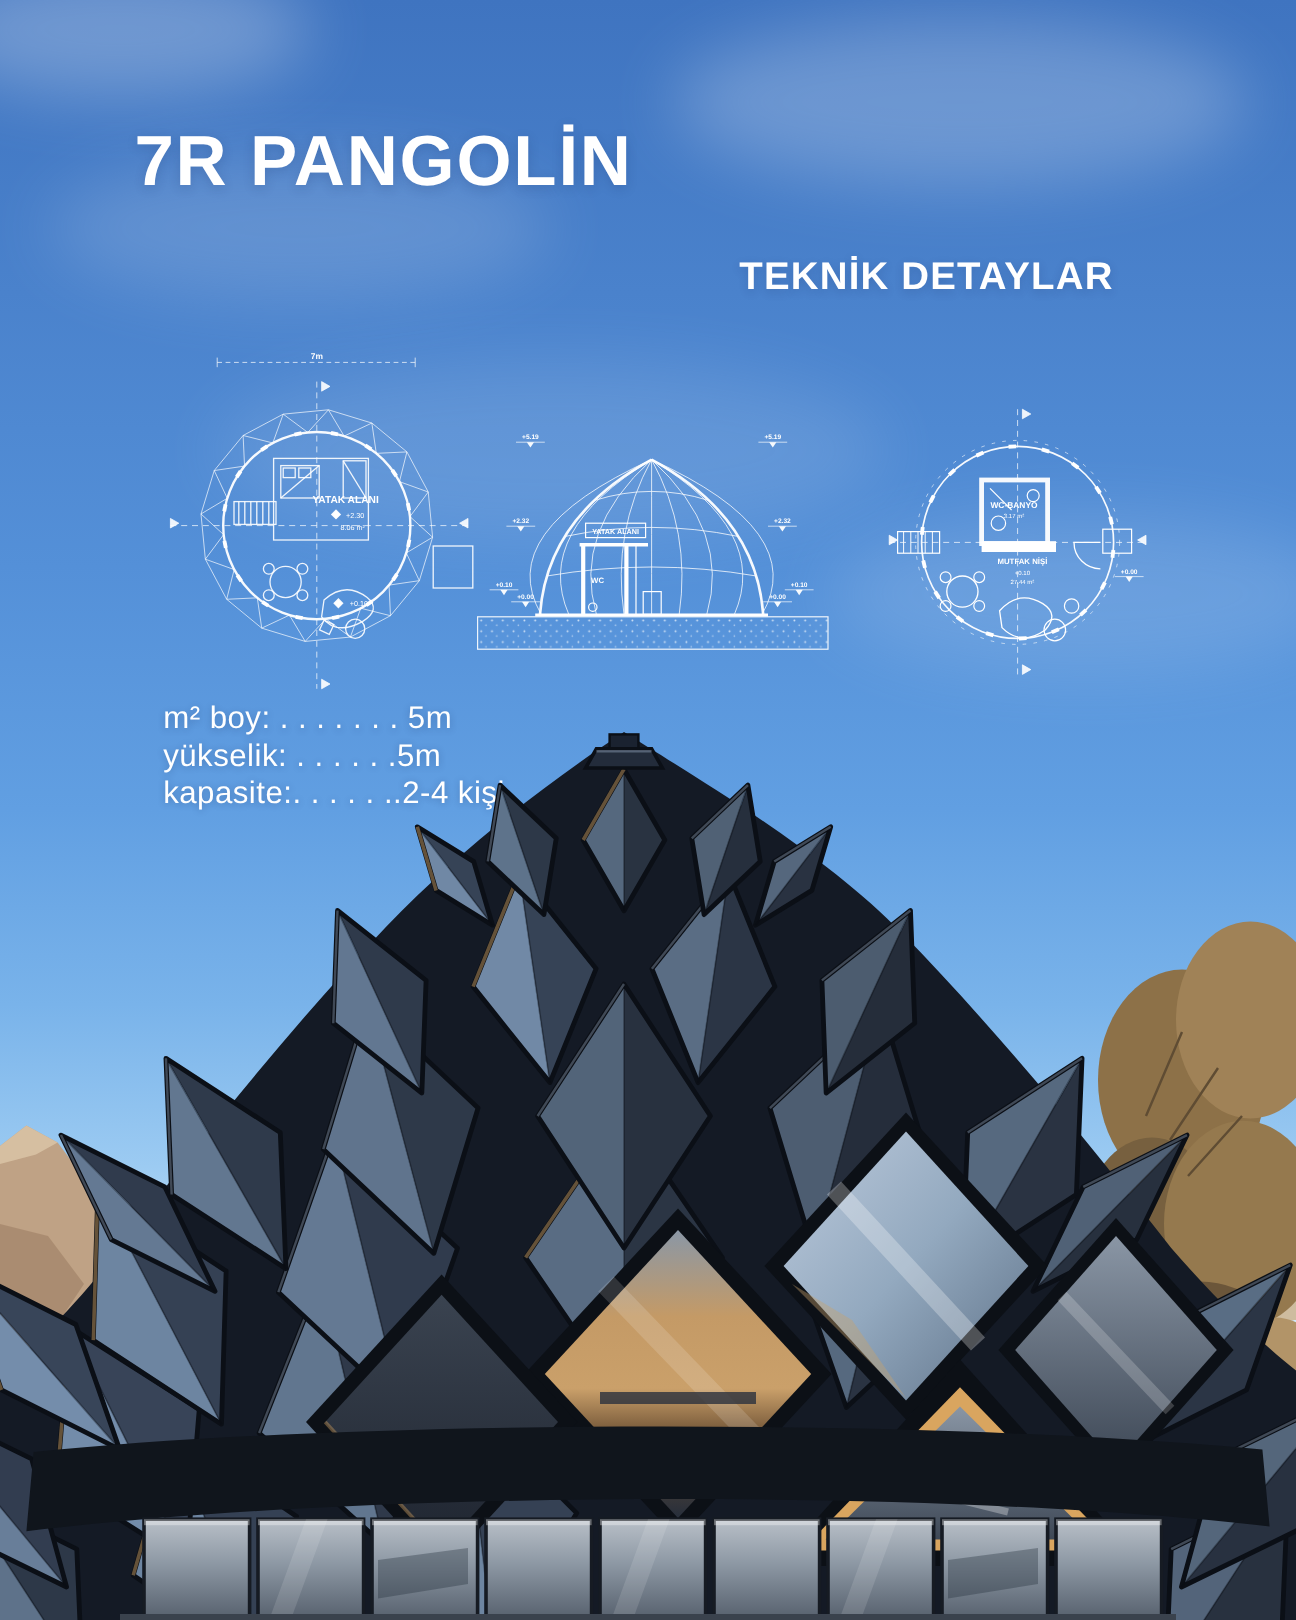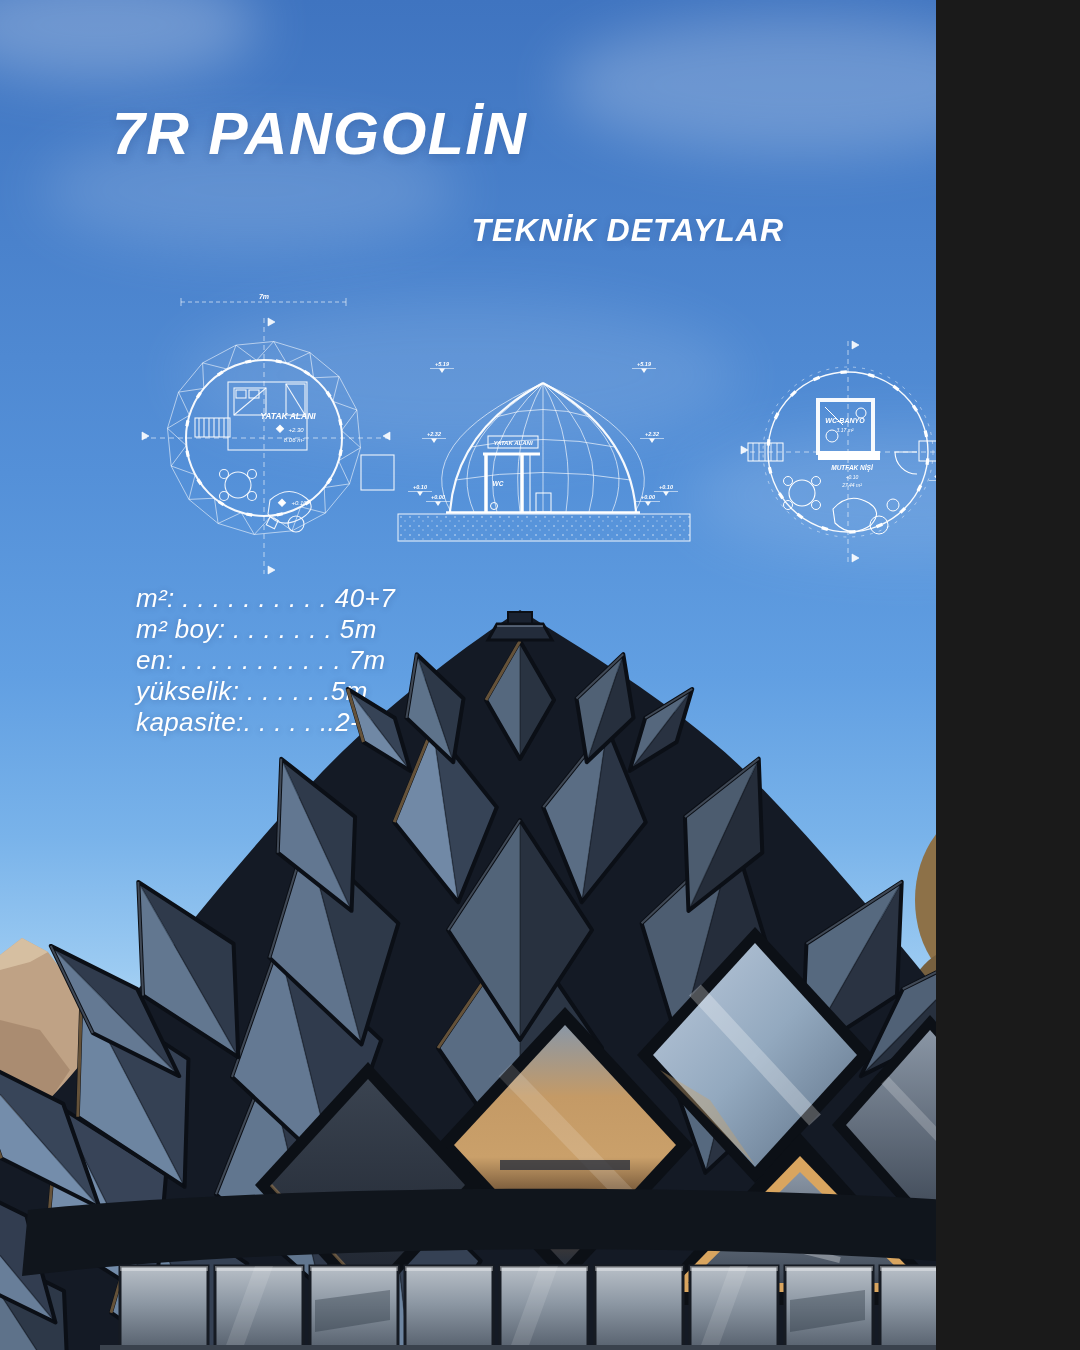--- a/index.html
+++ b/index.html
@@ -1,18 +1,18 @@
 <!DOCTYPE html>
 <html><head>
 <meta charset="utf-8">
 <style>
   html,body{margin:0;padding:0;background:#1a1a1a;}
-  .poster{position:relative;width:936px;height:1350px;overflow:hidden;
+  .poster{position:relative;width:1080px;height:1350px;overflow:hidden;
     font-family:"Liberation Sans",sans-serif;
-    background:linear-gradient(180deg,#3f74c0 0%,#4a82cc 18%,#5490d8 35%,#619fe2 50%,#79b3ea 62%,#9ccbf2 72%,#c8e4f8 79%,#dceefb 84%,#b9d6ee 92%,#a9c9e6 100%);font-style:italic;}
+    background:linear-gradient(180deg,#3f74c0 0%,#4a82cc 18%,#5490d8 35%,#619fe2 50%,#79b3ea 62%,#9ccbf2 72%,#c8e4f8 79%,#dceefb 84%,#b9d6ee 92%,#a9c9e6 100%);}
   .cloud{position:absolute;border-radius:50%;background:#ffffff;filter:blur(28px);}
   .title{position:absolute;left:112px;top:100px;margin:0;color:#fff;font-size:59px;font-weight:800;
     letter-spacing:1.5px;text-shadow:0 3px 10px rgba(20,40,90,.18);}
   .subtitle{position:absolute;right:152px;top:212px;color:#fff;font-size:32px;font-weight:800;
     letter-spacing:1px;text-shadow:0 2px 8px rgba(20,40,90,.18);}
   .specs{position:absolute;left:136px;top:583px;color:#fff;font-size:26px;line-height:31px;
     letter-spacing:.4px;text-shadow:0 1px 6px rgba(20,40,90,.28);}
   svg.bp{position:absolute;overflow:visible;}
   #bp1{left:118px;top:288px;}
   #bp2{left:390px;top:335px;}
@@ -287,23 +287,21 @@
     <text x="119" y="146" font-size="5" text-anchor="middle">+0.10</text>
     <text x="119" y="154" font-size="5" text-anchor="middle">27.44 m²</text>
   <g>
         <line x1="196" y1="147.5" x2="220" y2="147.5" stroke="#fff" stroke-width="0.7" stroke-opacity="0.8"></line>
         <polygon points="205,147.5 211,147.5 208,152" fill="#fff" fill-opacity="0.95"></polygon>
         <text x="208" y="145" font-size="5.5" text-anchor="middle" font-weight="bold" fill="#fff">+0.00</text>
       </g>
     </svg>
 
   <div class="specs">
-    <div>m²: . . . . . . . . . . 40+7</div>
     <div>m² boy: . . . . . . . 5m</div>
-    <div>en: . . . . . . . . . . . 7m</div>
     <div>yükselik: . . . . . .5m</div>
     <div>kapasite:. . . . . ..2-4 kişi</div>
   </div>
 
   <svg id="dome" width="1080" height="750" viewBox="0 0 1080 750">
     <defs>
       <linearGradient id="g-warm" x1="0" y1="0" x2="0" y2="1">
         <stop offset="0" stop-color="#8a97a6"></stop>
           <stop offset=".3" stop-color="#c49a66"></stop>
         <stop offset=".55" stop-color="#caa06a"></stop>

